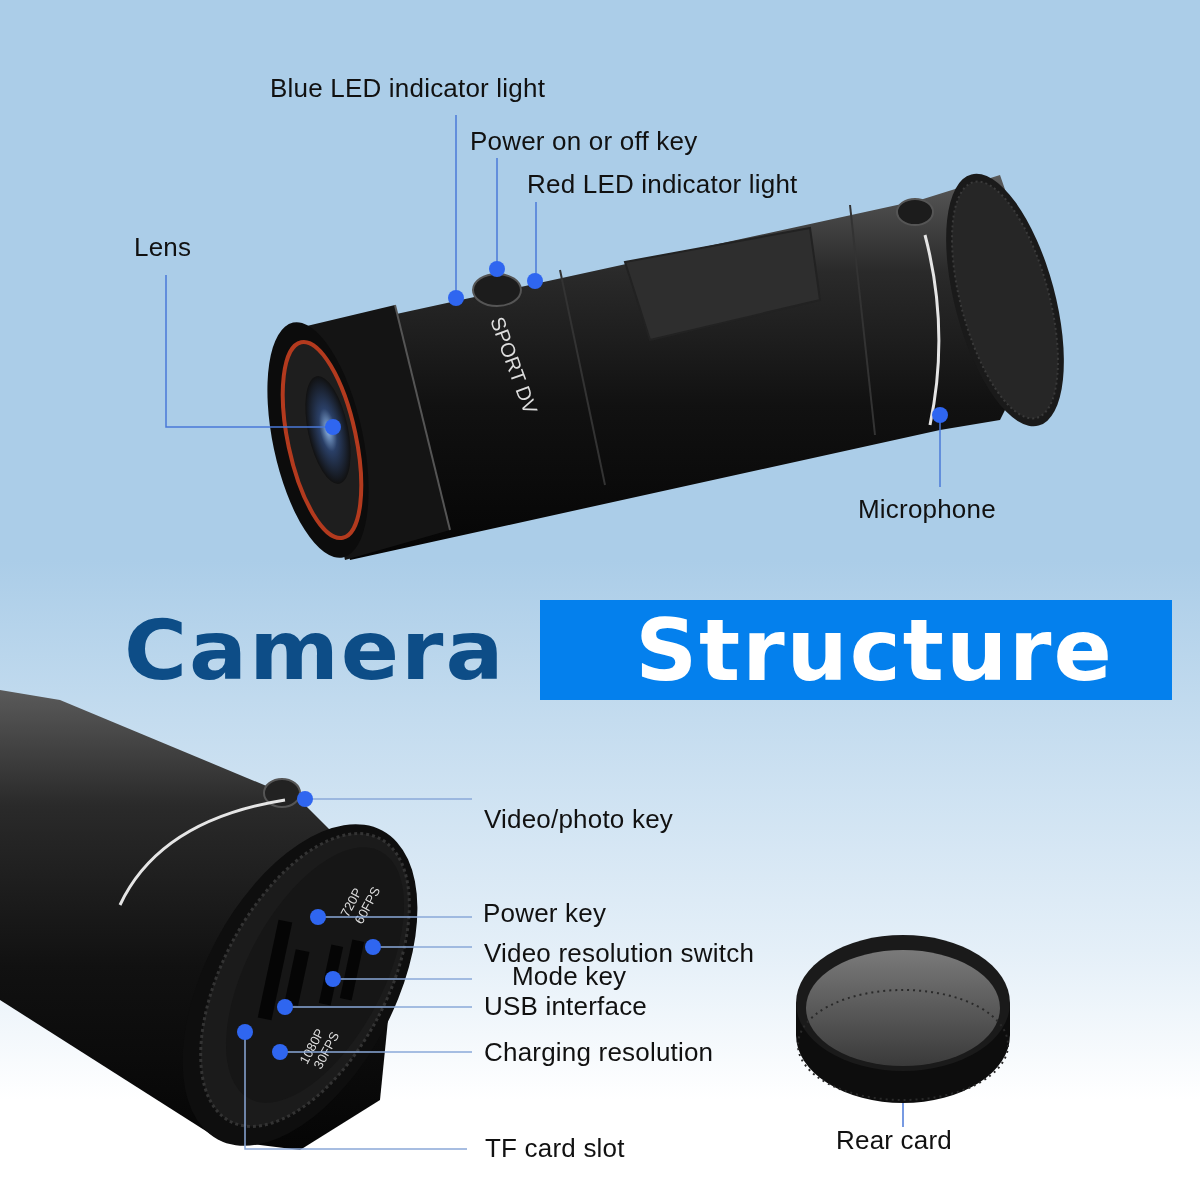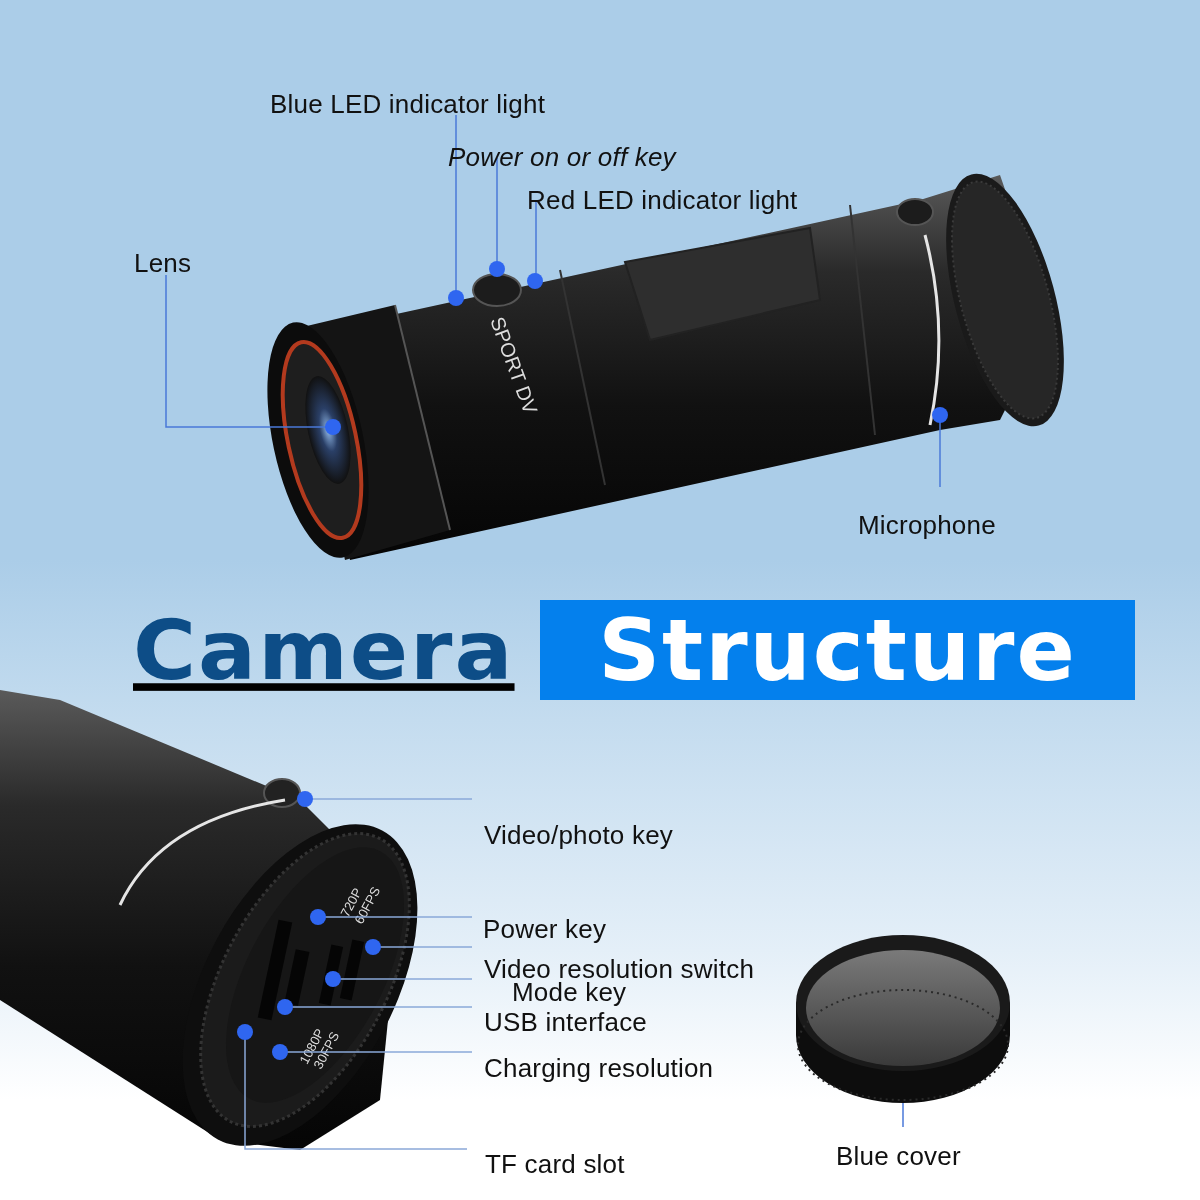--- a/index.html
+++ b/index.html
@@ -3,32 +3,32 @@
 <meta charset="utf-8">
 <style>
   html, body { margin: 0; padding: 0; }
   body {
     width: 1200px; height: 1200px; position: relative; overflow: hidden;
     font-family: "Liberation Sans", sans-serif;
     background: linear-gradient(to bottom, #abcde8 0px, #abcde8 560px, #c4dcef 720px, #e4eff8 950px, #ffffff 1100px, #ffffff 1200px);
   }
   .label {
     position: absolute; color: #111; font-size: 26px; white-space: nowrap;
-    font-family: "Liberation Sans", sans-serif; letter-spacing: 0.2px; margin-top: 16px;
+    font-family: "Liberation Sans", sans-serif; letter-spacing: 0.2px;
   }
   svg.art { position: absolute; left: 0; top: 0; }
-  .title-wrap { position: absolute; left: 133px; top: 600px; height: 100px; display: flex; align-items: center; text-decoration: underline; }
+  .title-wrap { position: absolute; left: 124px; top: 600px; height: 100px; display: flex; align-items: center; }
   .title-a {
     font-family: "DejaVu Sans", sans-serif; font-weight: bold; font-size: 86px;
     color: #0d4d87; letter-spacing: 2px; line-height: 1;
     transform: scaleY(0.95);
   }
   .title-box {
     position: absolute; left: 540px; top: 600px; width: 595px; height: 100px;
-    background: #0480ed; display: flex; align-items: center; justify-content: center;
+    background: #0480ed; display: flex; align-items: center; justify-content: center; padding-left: 37px;
   }
   .title-b {
     font-family: "DejaVu Sans", sans-serif; font-weight: bold; font-size: 86px;
     color: #ffffff; letter-spacing: 2px; line-height: 1;
   }
 </style>
 </head>
 <body>
 
 <svg class="art" width="1200" height="1200" viewBox="0 0 1200 1200">
@@ -138,32 +138,32 @@
   <g>
     <ellipse cx="903" cy="1035" rx="107" ry="68" fill="#0d0d0d"></ellipse>
     <rect x="796" y="1003" width="214" height="32" fill="#0d0d0d"></rect>
     <ellipse cx="903" cy="1003" rx="107" ry="68" fill="#1a1a1a"></ellipse>
     <ellipse cx="903" cy="1008" rx="97" ry="58" fill="url(#capGrad)"></ellipse>
     <ellipse cx="903" cy="1045" rx="105" ry="55" fill="none" stroke="#2a2a2a" stroke-width="2" stroke-dasharray="2 4"></ellipse>
   </g>
 </svg>
 
 <div class="label" style="left:270px; top:73px;">Blue LED indicator light</div>
-<div class="label" style="left:448px; top:126px;font-style:italic;">Power on or off key</div>
+<div class="label" style="left:470px; top:126px;">Power on or off key</div>
 <div class="label" style="left:527px; top:169px;">Red LED indicator light</div>
 <div class="label" style="left:134px; top:232px;text-align:center;">Lens</div>
 <div class="label" style="left:858px; top:494px;">Microphone</div>
 
 <div class="title-wrap">
   <span class="title-a">Camera</span>
 </div>
 <div class="title-box">
   <span class="title-b">Structure</span>
 </div>
 
 <div class="label" style="left:484px; top:804px;">Video/photo key</div>
 <div class="label" style="left:483px; top:898px;">Power key</div>
 <div class="label" style="left:484px; top:938px;">Video resolution switch</div>
 <div class="label" style="left:512px; top:961px;">Mode key</div>
 <div class="label" style="left:484px; top:991px;">USB interface</div>
 <div class="label" style="left:484px; top:1037px;">Charging resolution</div>
 <div class="label" style="left:485px; top:1133px;">TF card slot</div>
-<div class="label" style="left:836px; top:1125px;">Blue cover</div>
+<div class="label" style="left:836px; top:1125px;">Rear card</div>
 
 </body></html>

